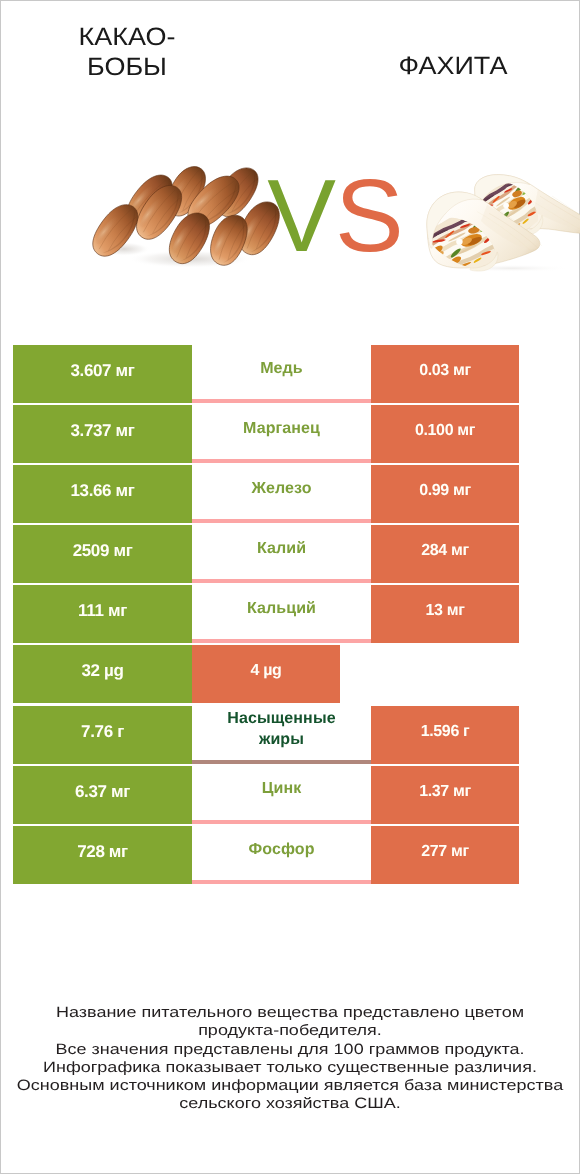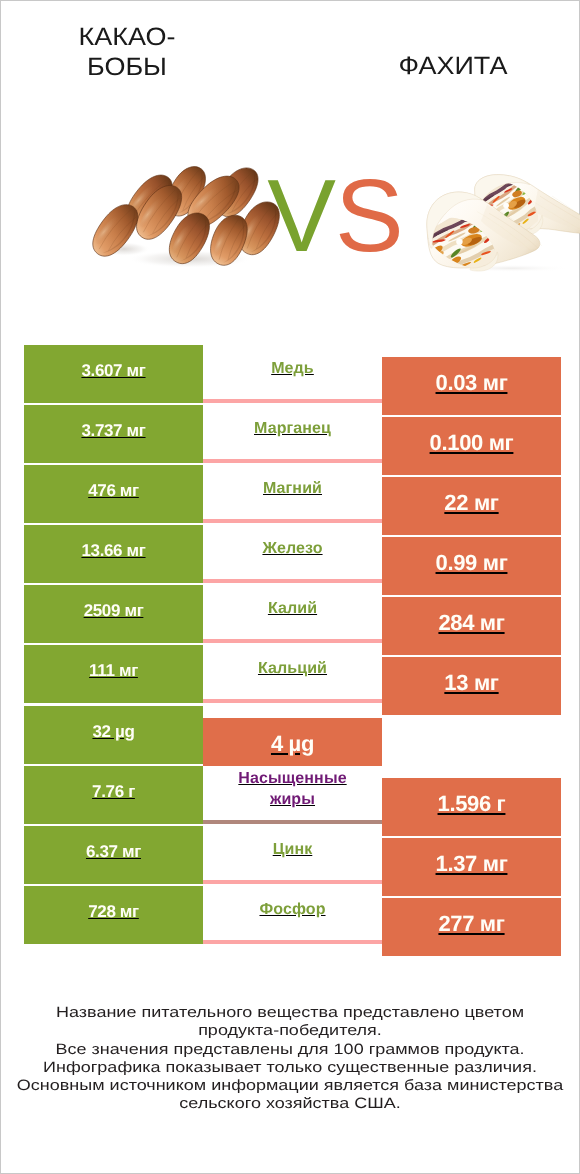--- a/index.html
+++ b/index.html
@@ -24,30 +24,30 @@
   
   .hero{position:absolute;left:0;top:130px;width:578px;height:160px;margin-left:45px;}
   #img-left{position:absolute;left:38px;top:30px;width:200px;height:120px;}
   #img-right{position:absolute;left:376px;top:42px;width:183px;height:101px;}
   #vs{position:absolute;left:209px;top:33px;width:160px;height:110px;
       font-size:103px;line-height:103px;font-weight:400;text-align:center;white-space:nowrap;letter-spacing:-1px;}
   #vs .v{color:#79a22e;}
   #vs .s{color:#e06a47;}
 
   
-  #table{position:absolute;left:23px;top:344px;width:537px;text-decoration:underline;}
+  #table{position:absolute;left:12px;top:344px;width:537px;}
   .row{position:relative;height:58px;margin-bottom:2.1px;display:flex;}
   .row:last-child{margin-bottom:0;}
   .cell{height:58px;display:flex;align-items:center;justify-content:center;}
   .left,.right{padding-bottom:6px;box-sizing:border-box;}
   .left{width:179px;background:#82a731;color:#fffef7;font-weight:700;font-size:17px;letter-spacing:-0.35px;}
-  .right{width:179px;background:#e06e4a;color:#fffef7;font-weight:700;font-size:22px;letter-spacing:-0.35px;margin-top:12px;}
+  .right{width:148px;background:#e06e4a;color:#fffef7;font-weight:700;font-size:16px;letter-spacing:-0.35px;}
   .mid{width:179px;background:#fff;color:#7d9f3a;font-weight:700;font-size:16px;text-align:center;
        border-bottom:4px solid #fca5a5;line-height:21.5px;padding:0 13px 7px;box-sizing:border-box;letter-spacing:0.1px;}
-  .mid.orange{color:#701a75;border-bottom-color:#b0877c;}
+  .mid.orange{color:#14532d;border-bottom-color:#b0877c;}
 
   
   #footer{position:absolute;left:0;top:1002px;width:578px;text-align:center;
           font-size:18px;line-height:22.05px;color:#231f20;
           transform:scaleY(0.83);transform-origin:0 0;}
   #footer div{white-space:nowrap;}
 </style>
 </head>
 <body>
 
@@ -362,25 +362,20 @@
         <div class="cell left">3.607 мг</div>
         <div class="cell mid">Медь</div>
         <div class="cell right">0.03 мг</div>
       </div>
       <div class="row">
         <div class="cell left">3.737 мг</div>
         <div class="cell mid">Марганец</div>
         <div class="cell right">0.100 мг</div>
       </div>
       <div class="row">
-        <div class="cell left">476 мг</div>
-        <div class="cell mid">Магний</div>
-        <div class="cell right">22 мг</div>
-      </div>
-      <div class="row">
         <div class="cell left">13.66 мг</div>
         <div class="cell mid">Железо</div>
         <div class="cell right">0.99 мг</div>
       </div>
       <div class="row">
         <div class="cell left">2509 мг</div>
         <div class="cell mid">Калий</div>
         <div class="cell right">284 мг</div>
       </div>
       <div class="row">

